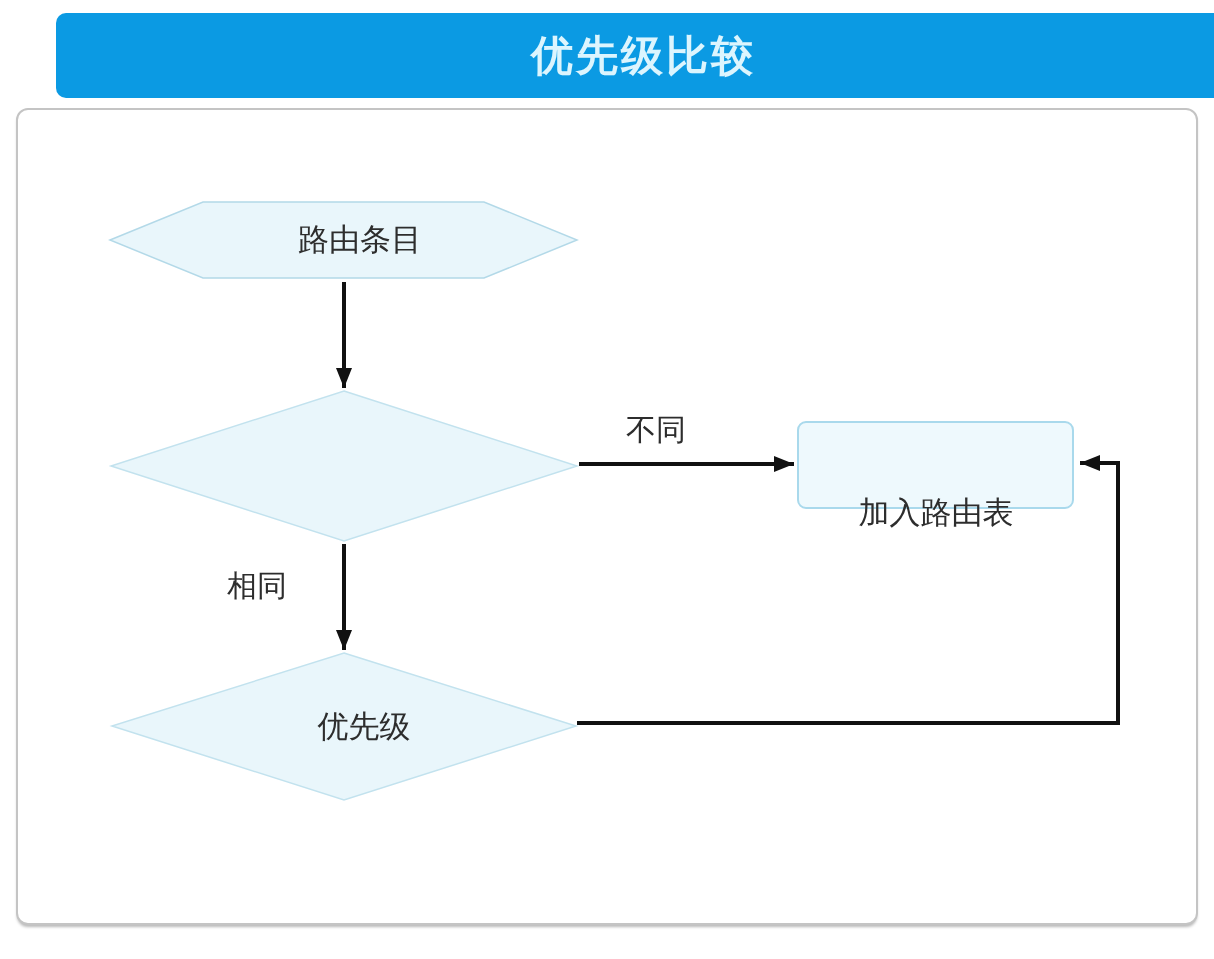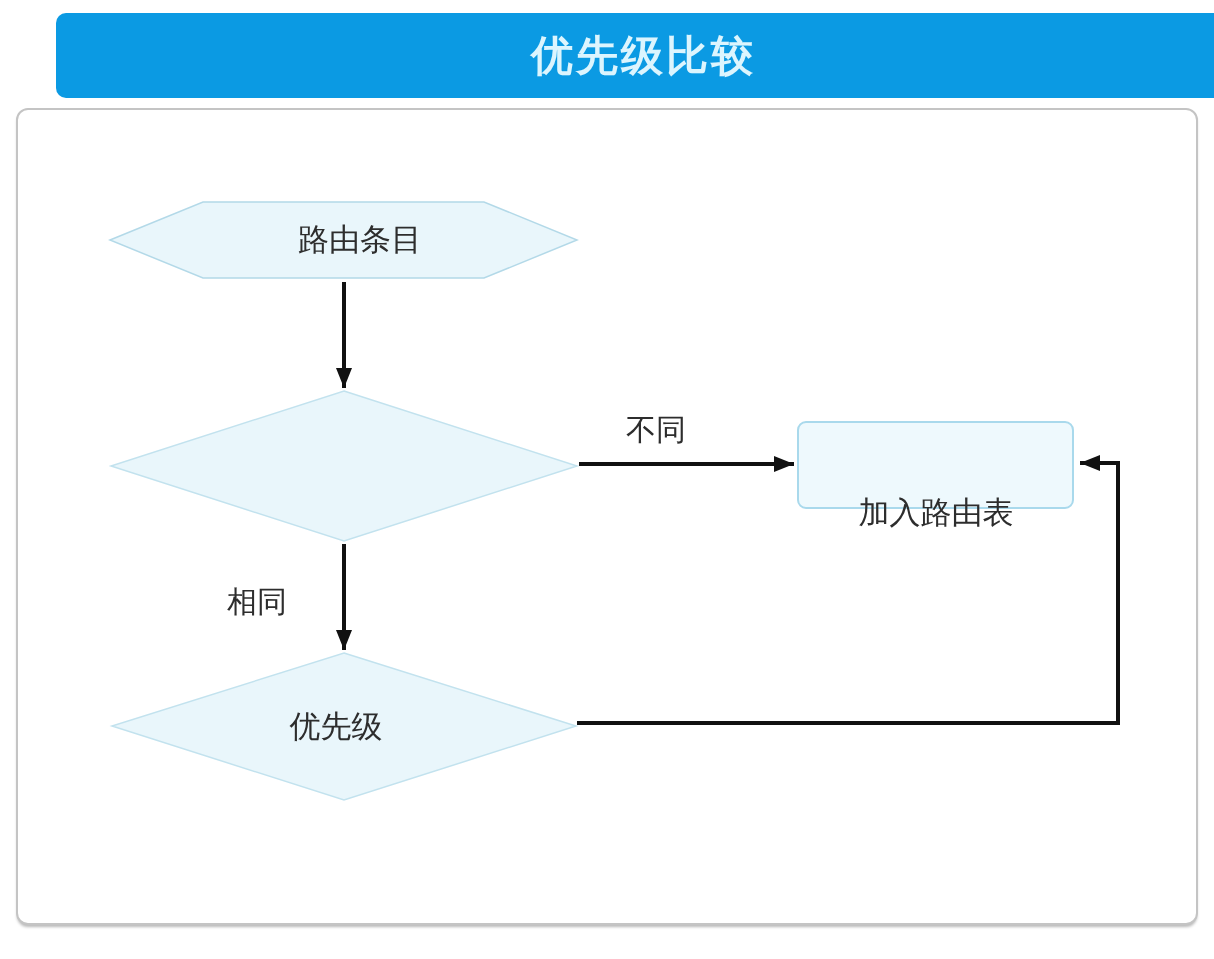--- a/index.html
+++ b/index.html
@@ -90,18 +90,18 @@
     <path d="M577 723 L1118 723 L1118 463 L1080 463" fill="none" stroke="#111111" stroke-width="4" marker-end="url(#arrowhead)"></path>
 
     <polygon points="110,240 203,202 484,202 577,240 484,278 203,278" fill="#e9f6fb" stroke="#b3d9e8" stroke-width="1.5"></polygon>
     <polygon points="344,391 577,466 344,541 111,466" fill="#e9f6fb" stroke="#c2e2ee" stroke-width="1.5"></polygon>
     <rect x="798" y="422" width="275" height="86" rx="8" ry="8" fill="#eef9fd" stroke="#a9d9ec" stroke-width="2"></rect>
     <polygon points="344,653 576,726 344,800 112,726" fill="#e9f6fb" stroke="#c2e2ee" stroke-width="1.5"></polygon>
   </svg>
 
   <div class="lbl" style="left:344px; top:240px;margin-left:16px;">路由条目</div>
   <div class="lbl" style="left:936px; top:465px;margin-top:48px;">加入路由表</div>
-  <div class="lbl" style="left:336px; top:727px;">优先级</div>
+  <div class="lbl" style="left:364px; top:727px;">优先级</div>
 
   <div class="lbl edge-lbl" style="left:656px; top:430px;">不同</div>
-  <div class="lbl edge-lbl" style="left:257px; top:602px;">相同</div>
+  <div class="lbl edge-lbl" style="left:257px; top:586px;">相同</div>
 
 </div>
 
 </body></html>

